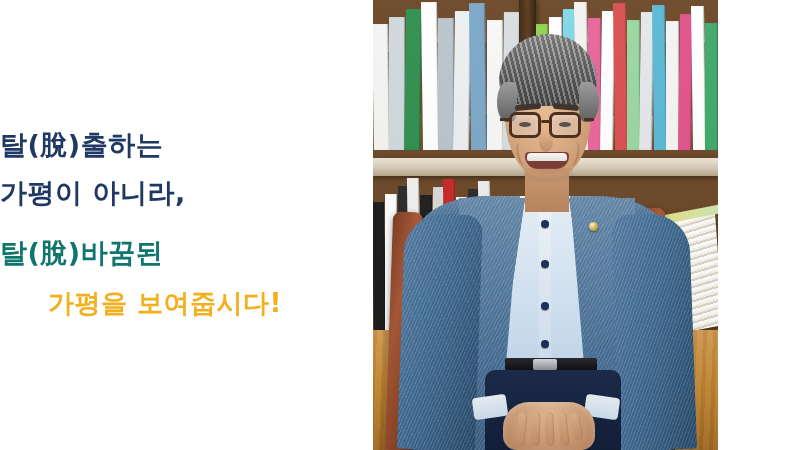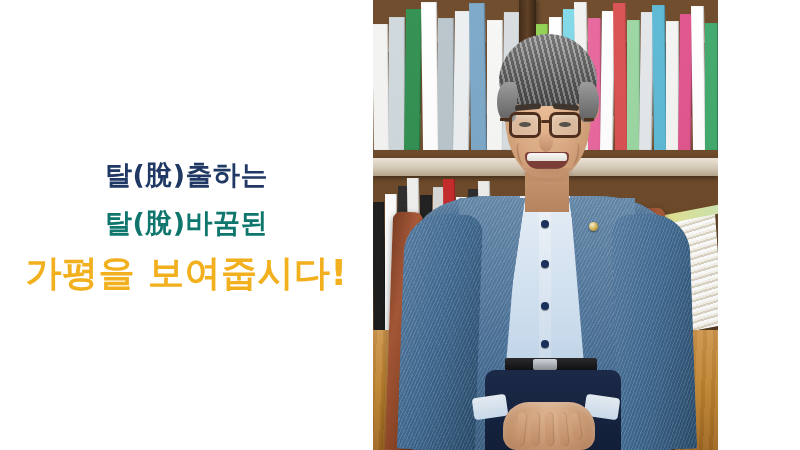--- a/index.html
+++ b/index.html
@@ -26,34 +26,33 @@
     width:373px; height:450px;
     display:flex;
     flex-direction:column;
     align-items:center;
     justify-content:center;
     background:#ffffff;
   }
 
   .slogan-line {
     width:100%;
-    text-align:center;
     font-family:"DejaVu Sans", sans-serif;
     font-weight:700;
     white-space:nowrap;
     letter-spacing:0.5px;
   }
 
   .slogan-line.navy { color:#1f3864; }
   .slogan-line.gold { color:#f2b01e; }
 
   #slogan-line-1 { font-size:27px; line-height:46px; margin-bottom:2px; }
   #slogan-line-2 { font-size:27px; line-height:46px; margin-bottom:14px; }
   #slogan-line-3 { font-size:27px; line-height:46px; margin-bottom:2px; }
-  #slogan-line-4 { font-size:36px; line-height:50px; }
+  #slogan-line-4 { font-size:26px; line-height:50px;padding-left:48px; }
 
   
   #portrait-photo {
     position:absolute;
     left:373px; top:0;
     width:345px; height:450px;
     overflow:hidden;
     background:#5a3d22;
   }
 
@@ -429,20 +428,21 @@
     background:linear-gradient(180deg, rgba(255,255,255,0.04) 0%, rgba(0,0,0,0.05) 100%);
   }
 </style>
 </head>
 <body>
 
 <div id="banner">
 
   <div id="slogan-panel">
     <div class="slogan-line navy" id="slogan-line-1" style="color: rgb(31, 56, 100);">탈(脫)출하는</div>
+    <div class="slogan-line navy" id="slogan-line-2" style="color: rgb(31, 56, 100);">가평이 아니라,</div>
     <div class="slogan-line gold" id="slogan-line-3" style="color: #0f766e;">탈(脫)바꿈된</div>
     <div class="slogan-line gold" id="slogan-line-4" style="color: rgb(242, 176, 30);">가평을 보여줍시다!</div>
   </div>
 
   <div id="portrait-photo">
 
     <div class="shelf-wall" id="shelf-wall-upper"></div>
     <div class="shelf-wall" id="shelf-wall-lower"></div>
     <div id="shelf-divider"></div>
     <div class="shelf-board" id="shelf-board-mid"></div>

